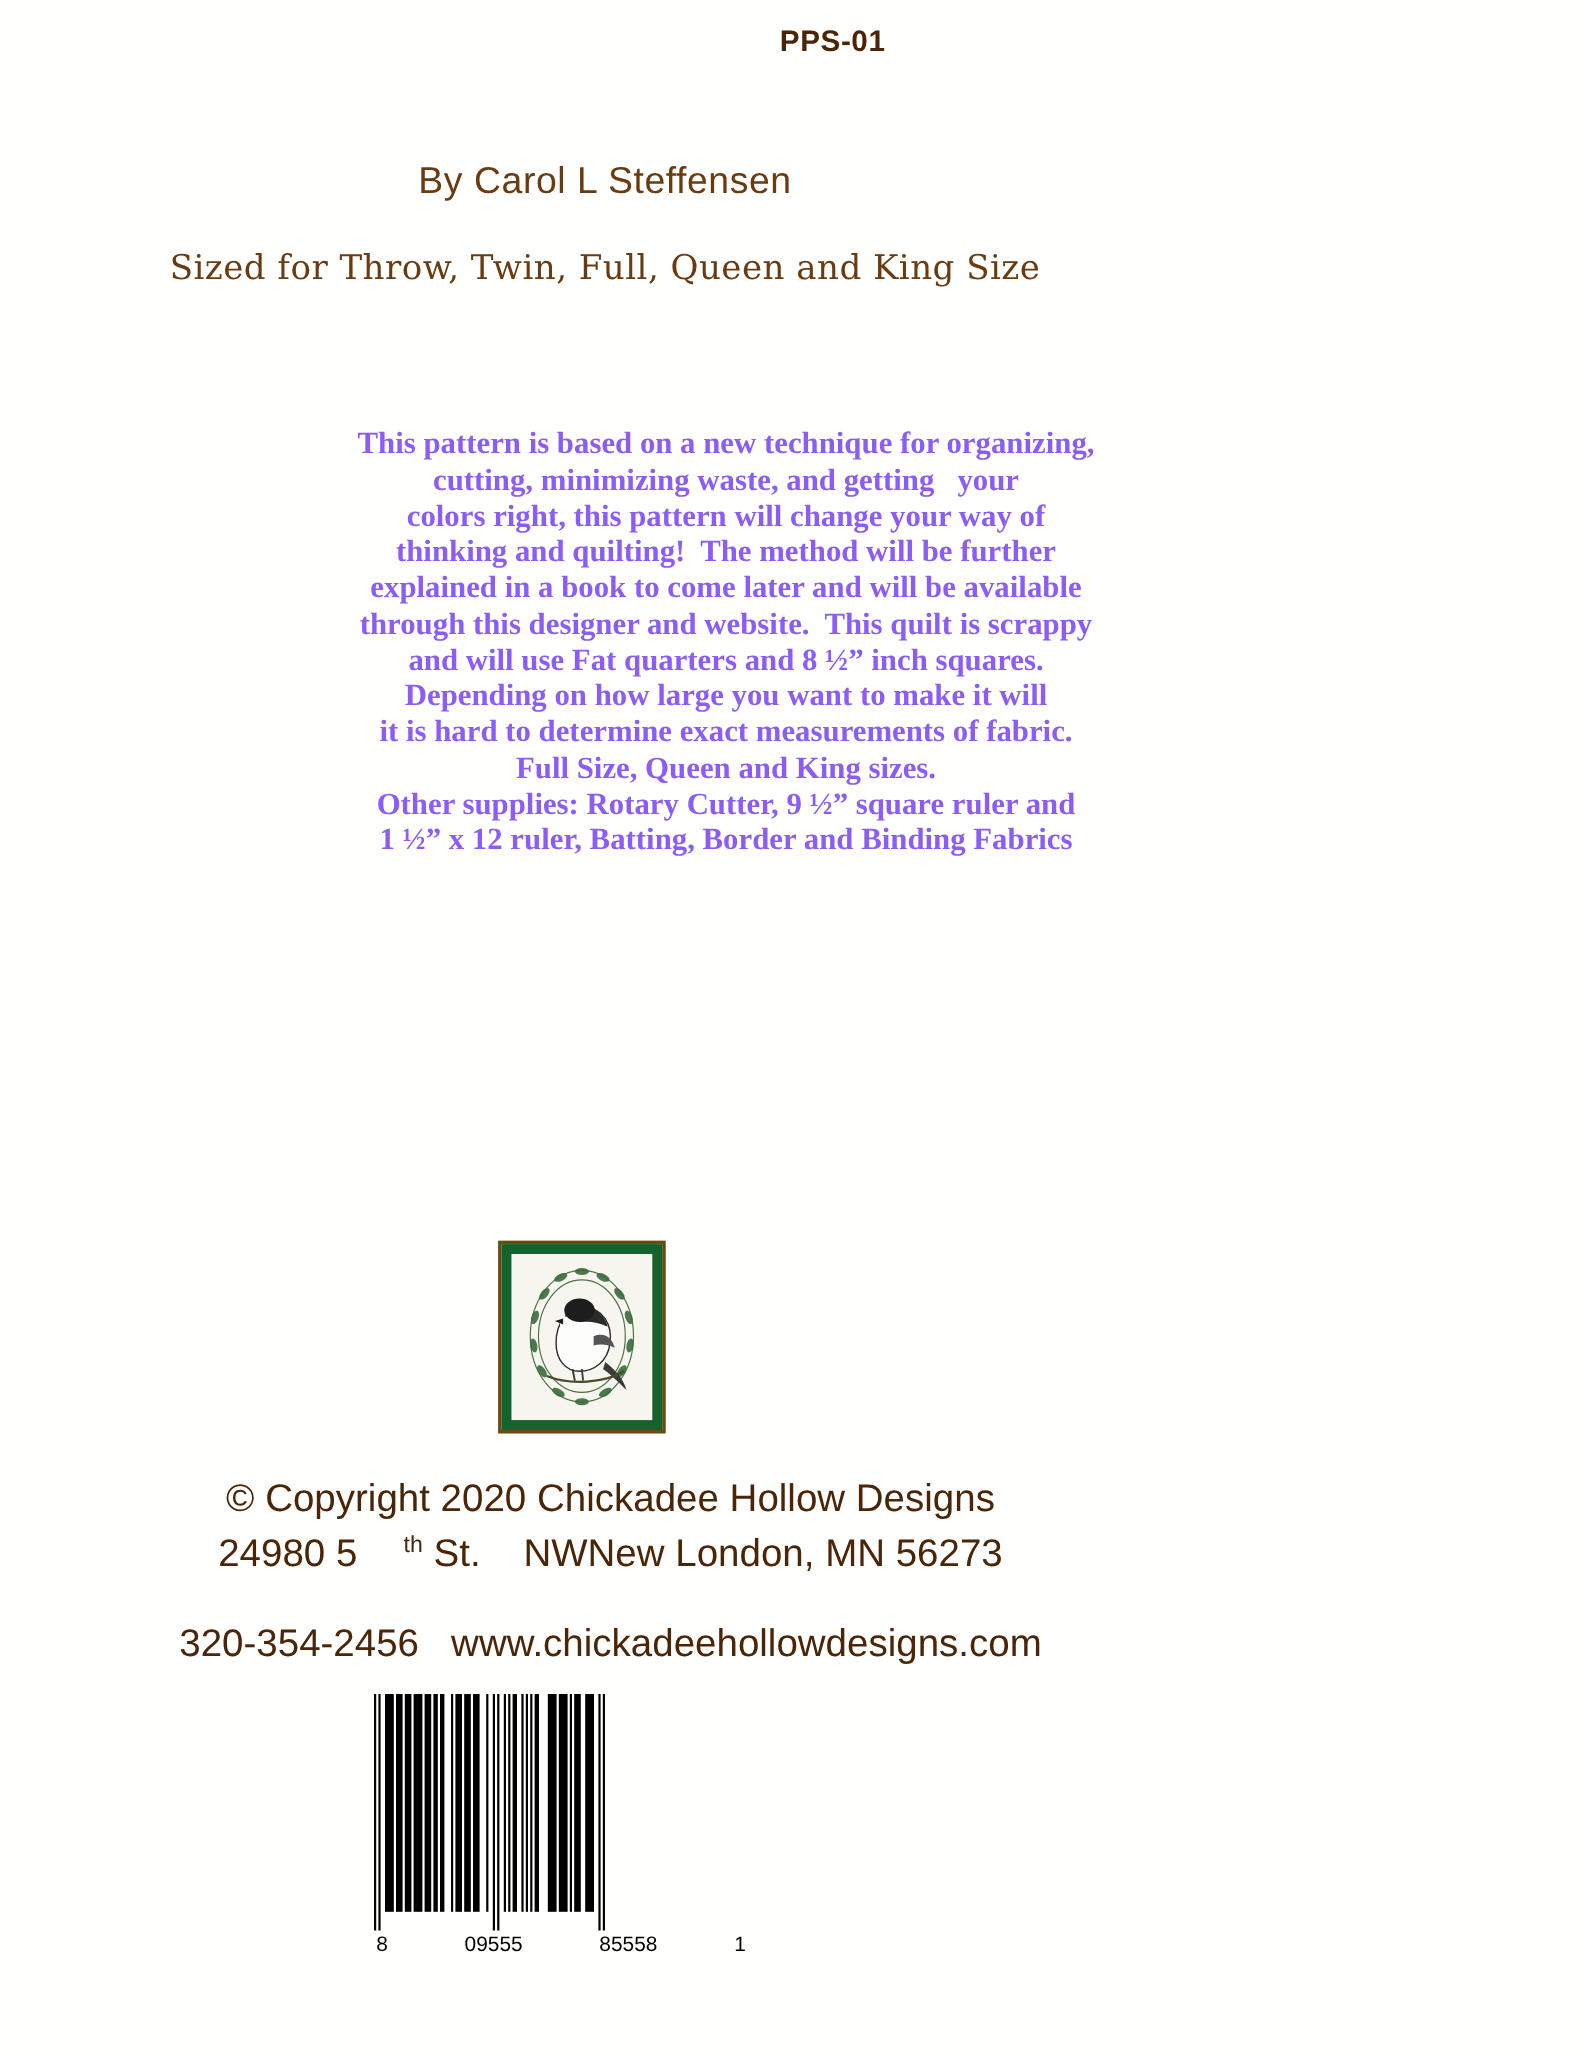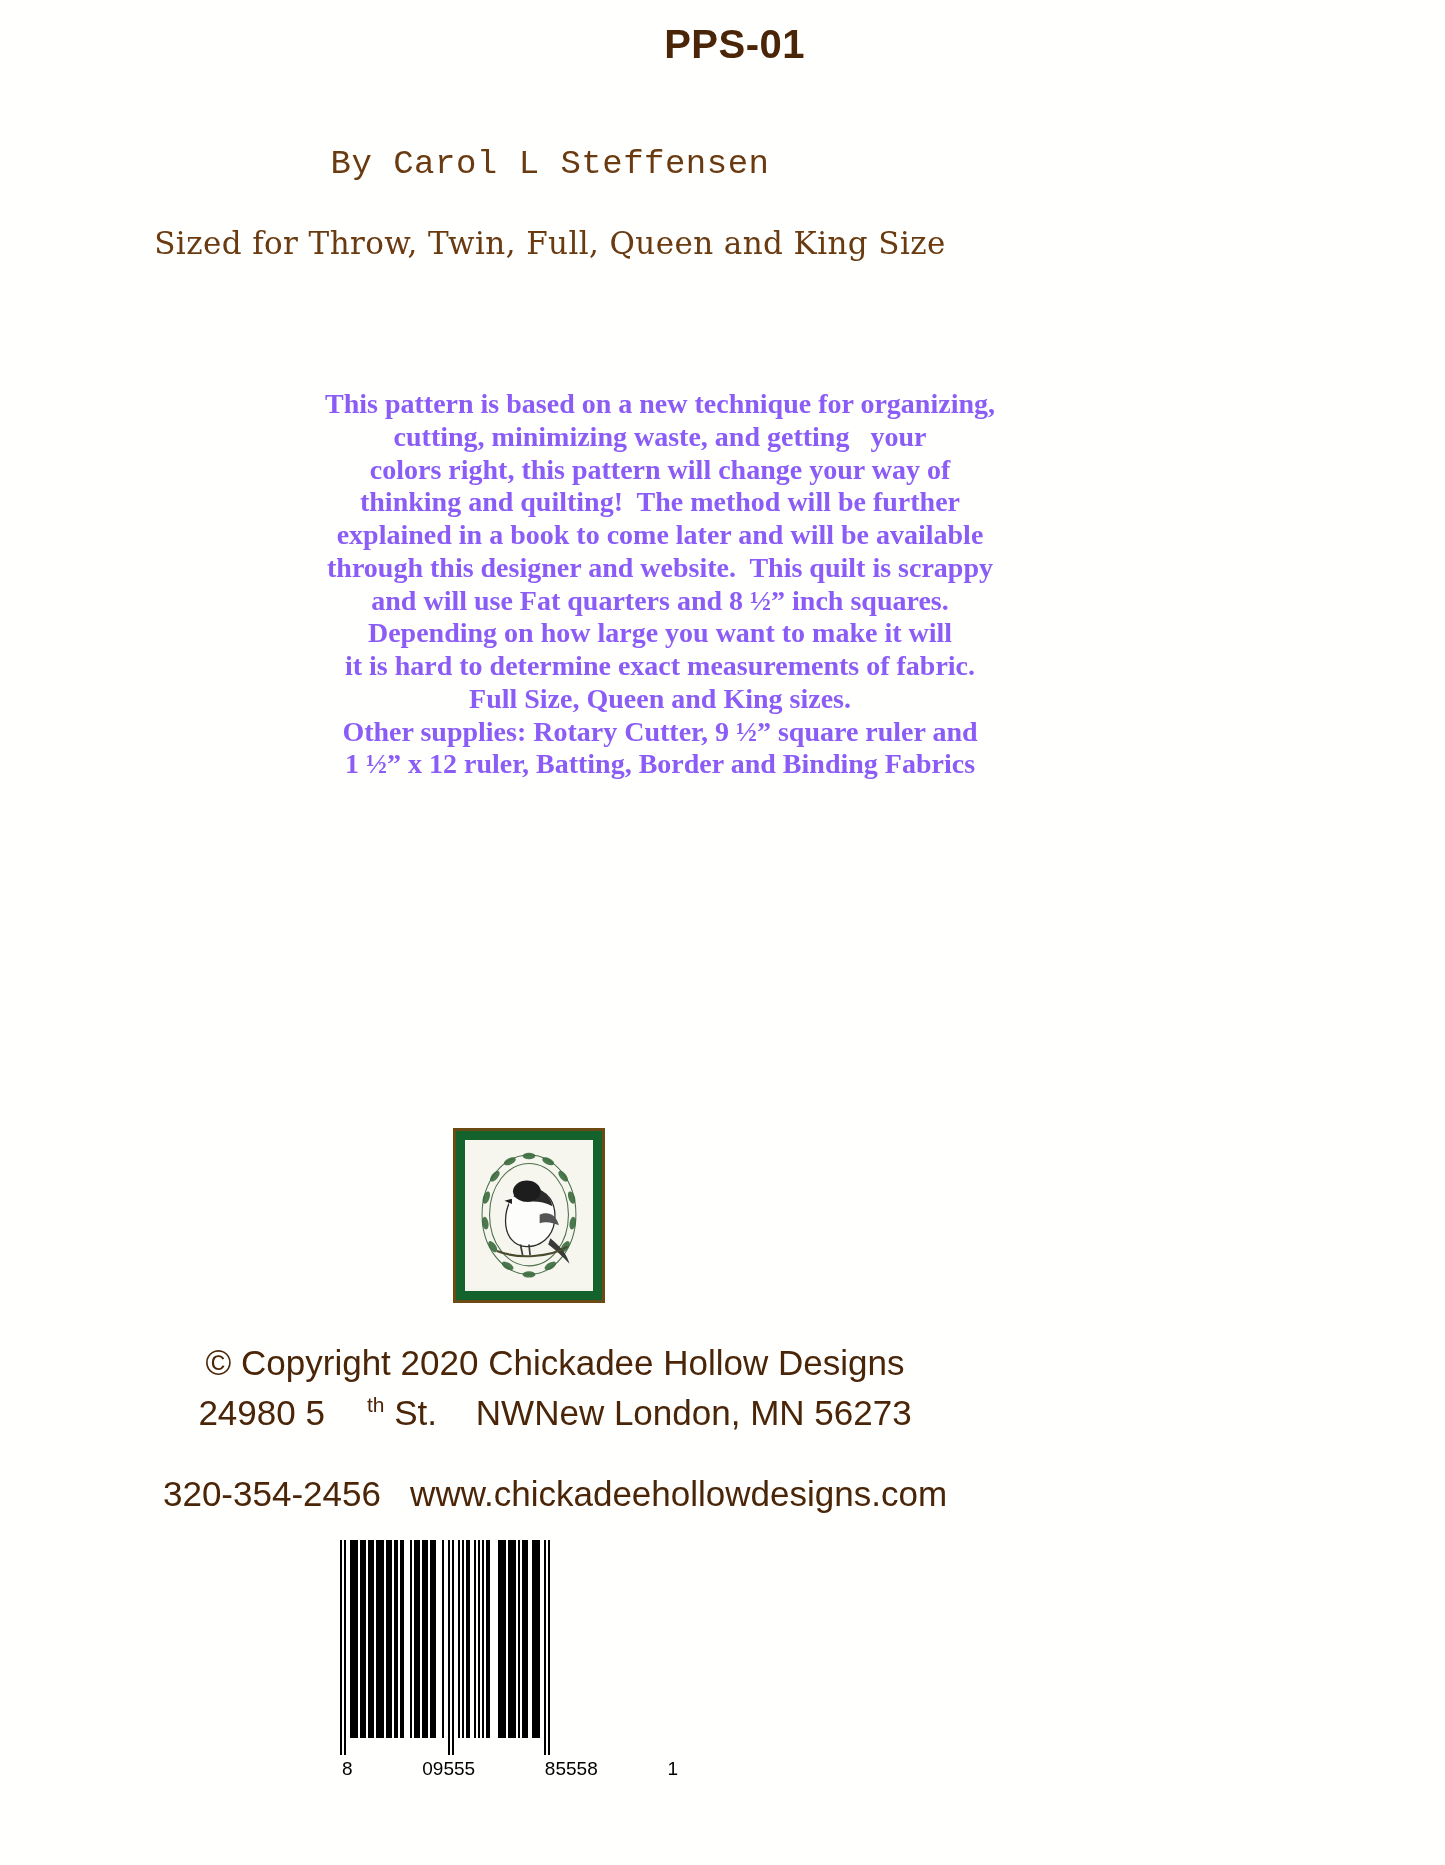--- a/index.html
+++ b/index.html
@@ -21,21 +21,21 @@
     height: 1865px;
     background: #fffffe;
   }
 
   
   .sku {
     position: absolute;
     top: 22px;
     right: 640px;
     font-family: "Liberation Sans", sans-serif;
-    font-size: 40px;
+    font-size: 27px;
     font-weight: 700;
     letter-spacing: 0.5px;
     color: #4a2508;
     white-space: nowrap;
   }
 
   
   .title-block {
     position: absolute;
     top: 105px;
@@ -47,21 +47,21 @@
     font-family: "DejaVu Serif", serif;
     font-size: 52px;
     font-weight: 400;
     letter-spacing: 1px;
     color: #6a3a10;
     margin: 0;
     line-height: 1.1;
     font-style: normal;
   }
   .pattern-author {
-    font-family: Liberation Mono, monospace;
+    font-family: Liberation Sans, sans-serif;
     font-size: 34px;
     color: #6a3a10;
     margin: 40px 0 0 0;
     letter-spacing: 0.5px;
   }
   .pattern-sizes {
     font-family: "DejaVu Serif", serif;
     font-size: 31px;
     color: #6a3a10;
     margin: 42px 0 0 0;

